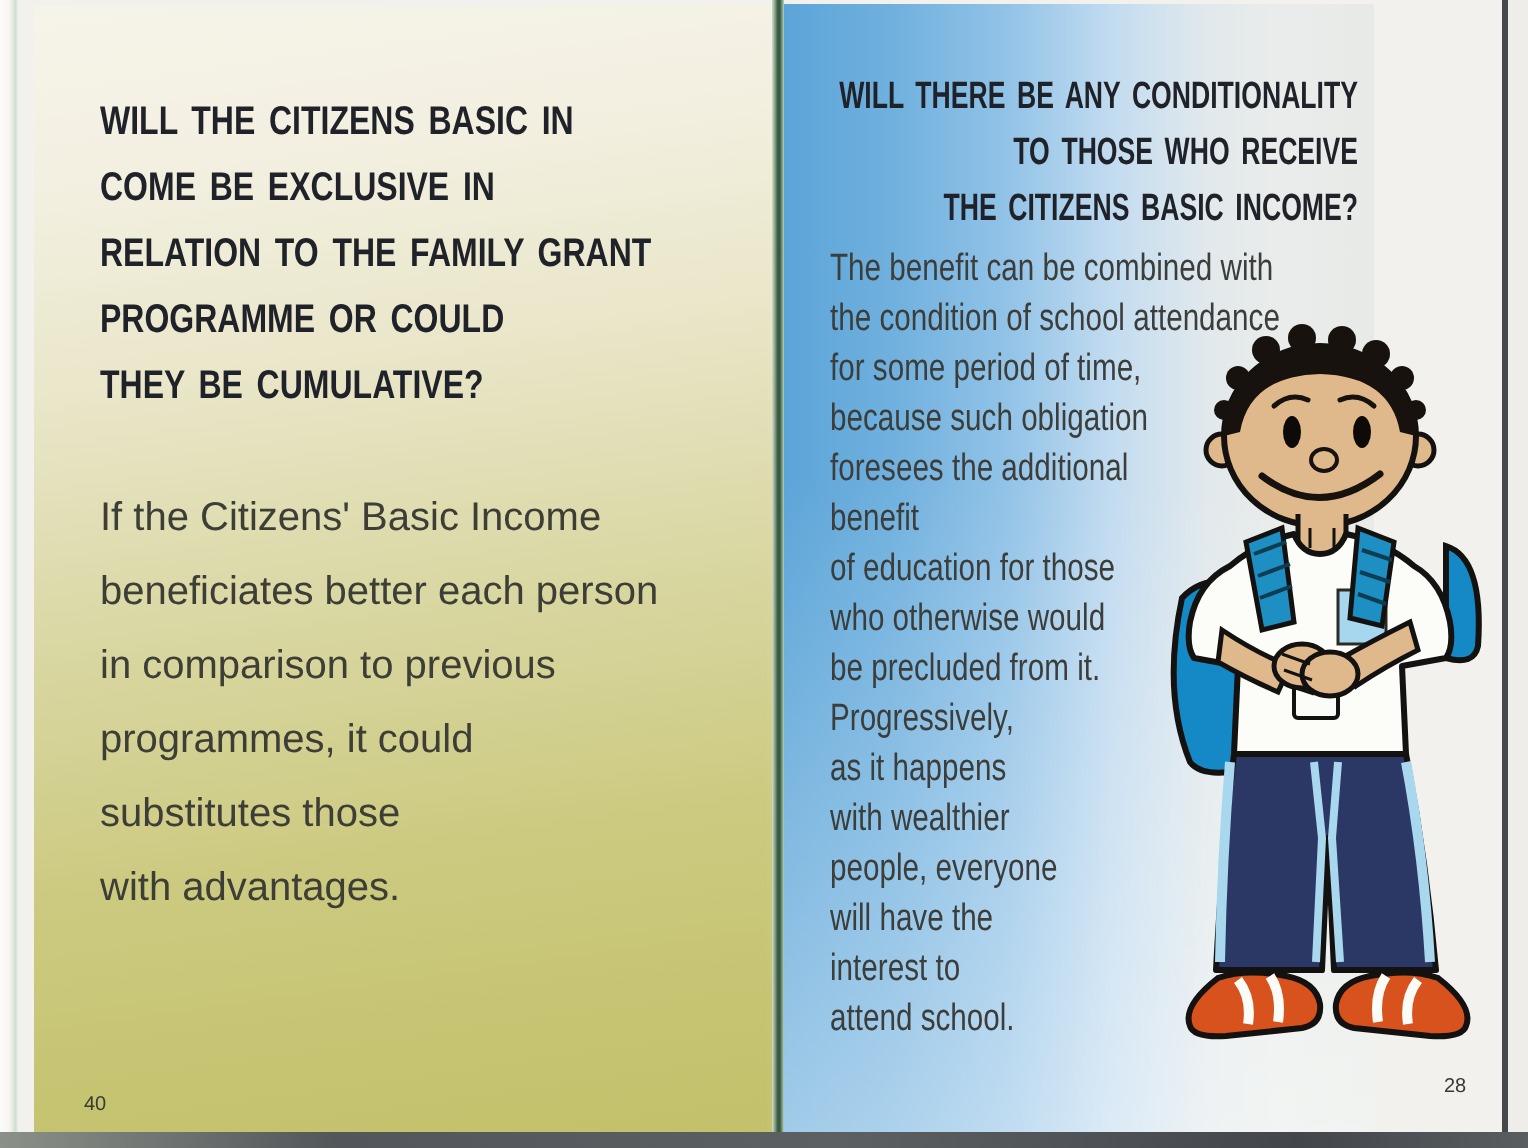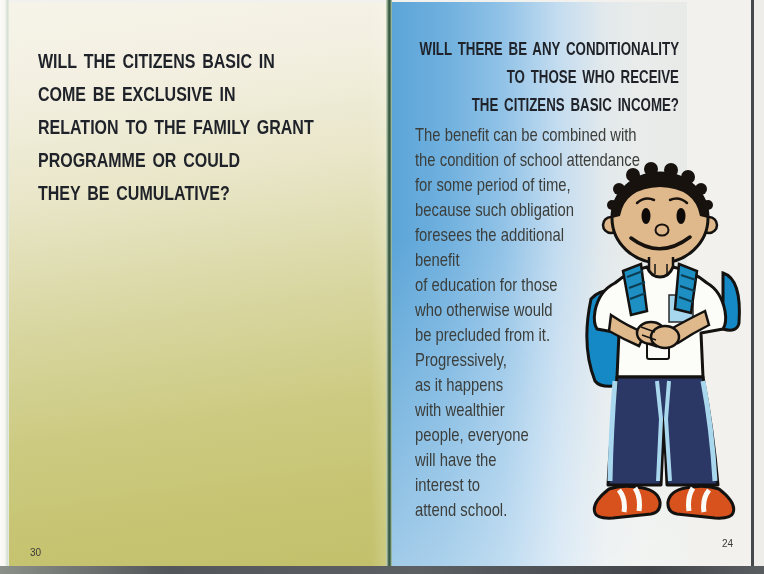--- a/index.html
+++ b/index.html
@@ -4,21 +4,21 @@
 <style>
   html,body{margin:0;padding:0;background:#d8d8d2;}
   .scan{
     position:relative;width:764px;height:574px;overflow:hidden;
     background:#f2f1ed;
     font-family:"Liberation Sans", sans-serif;
   }
   .page{position:absolute;top:3px;height:563px;z-index:1;}
   
   .page-left{
-    left:5px;width:435px;
+    left:17px;width:435px;
     background:
       linear-gradient(to right, rgba(255,255,250,0) 84%, rgba(255,255,244,.55) 96%, rgba(255,255,244,.25) 100%),
       linear-gradient(172deg,#f6f3e9 0%,#f3f0e2 14%,#e9e6c9 32%,#d9d7a2 52%,#ccca80 72%,#c6c471 88%,#c2c06a 100%);
   }
   .lp-heading{
     position:absolute;left:33px;top:42px;width:430px;
     font-size:20px;line-height:33px;font-weight:800;
     color:#1f2228;white-space:pre-line;
     transform:scaleX(0.80);transform-origin:left top;
     word-spacing:3px;
@@ -75,21 +75,27 @@
 <body>
 
 <div class="scan">
 
   <div class="page page-left">
     <div class="lp-heading">WILL THE CITIZENS  BASIC IN
 COME BE EXCLUSIVE IN
 RELATION TO THE FAMILY GRANT
 PROGRAMME OR COULD
 THEY BE CUMULATIVE?</div>
-    <div class="lp-num">30</div>
+    <div class="lp-body">If the Citizens' Basic Income
+beneficiates better each person
+in comparison to previous
+programmes, it could
+substitutes those
+with advantages.</div>
+    <div class="lp-num">40</div>
   </div>
 
   <div class="spine"></div>
 
   <div class="page page-right">
     <div class="rp-heading">WILL THERE BE ANY CONDITIONALITY
 TO THOSE WHO RECEIVE
 THE CITIZENS  BASIC INCOME?</div>
     <div class="rp-body">The benefit can be combined with
 the condition of school attendance
@@ -173,19 +179,19 @@
           <path d="M9,348 Q10,357 28,356 L64,352 Q74,351 74,344 Q50,354 12,346 Z" fill="#fbfbf7" stroke="#141210" stroke-width="2"></path>
           <path d="M24,328 Q6,342 10,352 Q12,358 28,357 L66,353 Q76,351 75,341 Q73,330 58,327 Q38,323 24,328 Z" fill="#d8521d" stroke="#141210" stroke-width="3"></path>
           <path d="M34,329 Q41,338 39,351 M50,327 Q56,336 54,350" stroke="#fbfbf7" stroke-width="5" fill="none"></path>
           <path d="M149,348 Q148,357 130,356 L94,352 Q84,351 84,344 Q108,354 146,346 Z" fill="#fbfbf7" stroke="#141210" stroke-width="2"></path>
           <path d="M134,328 Q152,342 148,352 Q146,358 130,357 L92,353 Q82,351 83,341 Q85,330 100,327 Q120,323 134,328 Z" fill="#d8521d" stroke="#141210" stroke-width="3"></path>
           <path d="M124,329 Q117,338 119,351 M108,327 Q102,336 104,350" stroke="#fbfbf7" stroke-width="5" fill="none"></path>
         </g>
       </svg>
     </div>
 
-    <div class="rp-num">24</div>
+    <div class="rp-num">28</div>
   </div>
 
   <div class="edge-left"></div>
   <div class="edge-right"></div>
   <div class="bottom-shadow"></div>
 </div>
 
 </body></html>

